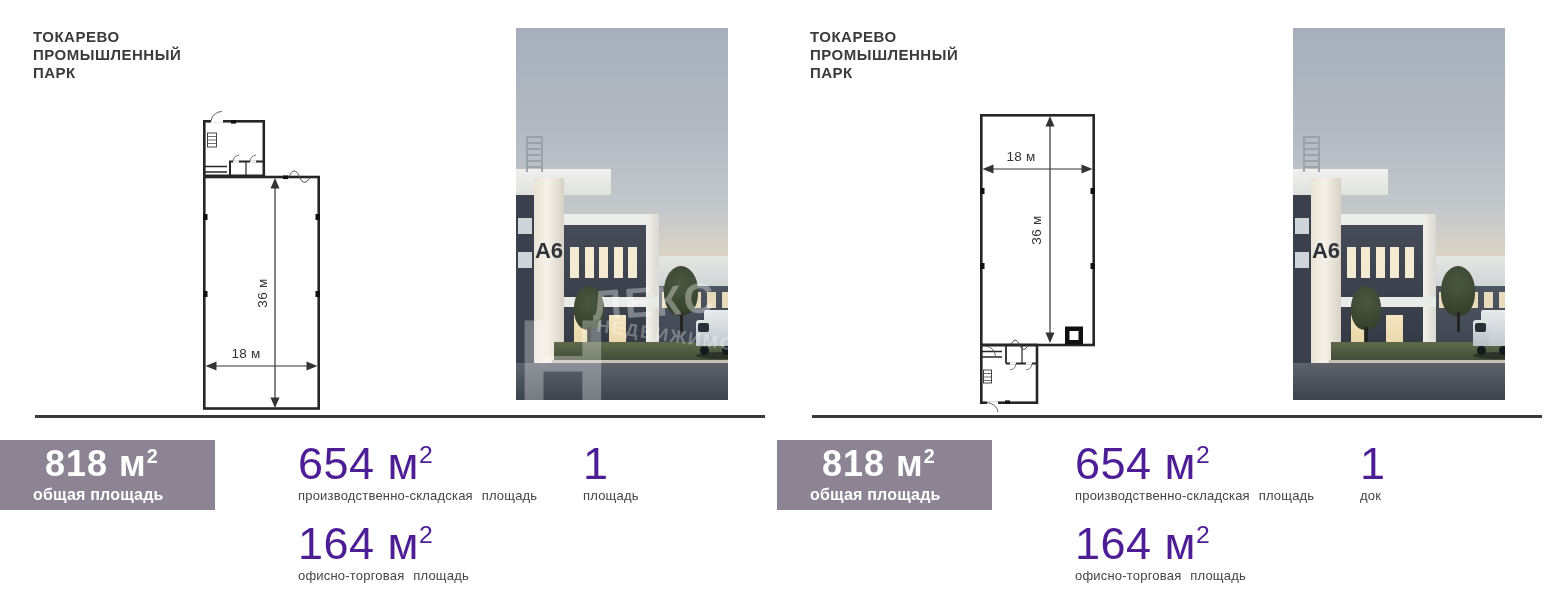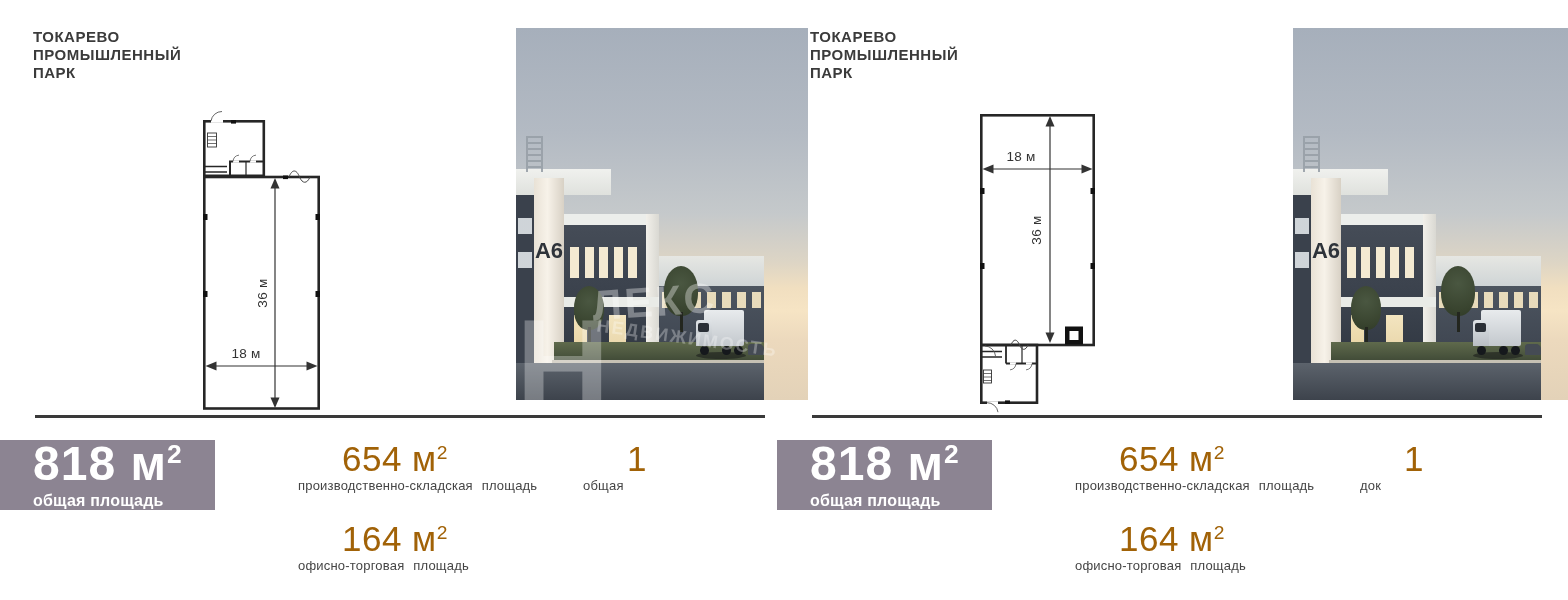--- a/index.html
+++ b/index.html
@@ -16,21 +16,21 @@
               line-height:18px;letter-spacing:.5px;color:#3b3b3b;}
 
   
   .plan{position:absolute;left:203px;margin-top:32px;}
   .plan--a{top:88px;}
   .plan--b{top:82px;}
   .plan svg{display:block;overflow:visible;}
   .plan text{font-family:"Liberation Sans",sans-serif;font-size:13.5px;fill:#333333;letter-spacing:.3px;}
 
   
-  .photo{position:absolute;left:516px;top:28px;width:292px;height:372px;overflow:hidden;background:#b3bac3;}
+  .photo{position:absolute;left:516px;top:28px;width:212px;height:372px;overflow:hidden;background:#b3bac3;}
   .photo div{position:absolute;}
   .ph-sky{left:0;top:0;right:0;bottom:0;
     background:linear-gradient(180deg,#a6afbb 0%,#b3bac3 28%,#c5c9cb 50%,#ddd5c5 63%,#f1dfc0 70%,#f6e4c4 76%,#ecd9bd 84%,#e3d2b8 100%);}
   .ph-bgb-r-light{left:140px;top:228px;width:108px;height:34px;background:linear-gradient(180deg,#e6e7e3,#ccd2d4);z-index:1;}
   .ph-bgb-r-dark{left:140px;top:258px;width:108px;height:64px;background:linear-gradient(180deg,#4d5560,#3f4651);z-index:1;}
   .ph-bgb-r-win{left:146px;top:264px;width:102px;height:16px;z-index:2;opacity:.95;
     background:repeating-linear-gradient(90deg,#f0e2c0 0px,#f0e2c0 9px,rgba(0,0,0,0) 9px,rgba(0,0,0,0) 15px);}
   .ph-bgb-l-roof{left:0;top:141px;width:95px;height:26px;background:linear-gradient(180deg,#f0f1ee,#dfe1dd);z-index:1;}
   .ph-ladder{left:10px;top:108px;width:13px;height:36px;z-index:1;opacity:.9;
     border-left:2px solid #98a0a8;border-right:2px solid #98a0a8;
@@ -71,28 +71,28 @@
   .wm-big{left:0px;top:272px;font-size:130px;font-weight:700;line-height:1;color:rgba(255,255,255,.30);}
   .wm-l1{left:76px;top:250px;font-size:42px;font-weight:700;letter-spacing:3px;color:rgba(255,255,255,.35);transform:rotate(-4deg);}
   .wm-l2{left:80px;top:300px;font-size:18px;font-weight:700;letter-spacing:2px;color:rgba(255,255,255,.30);transform:rotate(8deg);}
 
   
   .divider{position:absolute;left:35px;top:415px;width:730px;height:3px;background:#3a3a3a;}
 
   
   .badge{position:absolute;left:0;top:440px;width:215px;height:70px;background:#8c8492;color:#ffffff;
          display:flex;flex-direction:column;justify-content:center;padding-left:33px;box-sizing:border-box;}
-  .b-num{font-size:48px;font-weight:700;line-height:1;letter-spacing:1px;}
+  .b-num{font-size:36px;font-weight:700;line-height:1;letter-spacing:1px;margin-left:12px;}
   .b-num sup{font-size:.55em;vertical-align:baseline;position:relative;top:-.65em;}
   .b-lbl{font-size:16px;font-weight:700;margin-top:4px;letter-spacing:.2px;}
   .stat{position:absolute;}
   .stat--warehouse{left:298px;top:441px;}
   .stat--doors{left:583px;top:441px;}
   .stat--office{left:298px;top:521px;}
-  .s-num{font-size:35px;line-height:1;color:#a16207;letter-spacing:.5px;margin-left:44px;}
+  .s-num{font-size:45px;line-height:1;color:#4c1d95;letter-spacing:.5px;}
   .s-num sup{font-size:.55em;vertical-align:baseline;position:relative;top:-.65em;}
   .s-lbl{font-size:13px;color:#454545;margin-top:2px;letter-spacing:.2px;word-spacing:5px;}
 </style>
 </head>
 <body>
 
 <div class="canvas">
 
   <section class="panel panel--left">
     <div class="inner">
@@ -196,21 +196,21 @@
         <div class="b-lbl">общая площадь</div>
       </div>
 
       <div class="stat stat--warehouse">
         <div class="s-num"><span>654 м</span><sup>2</sup></div>
         <div class="s-lbl">производственно-складская площадь</div>
       </div>
 
       <div class="stat stat--doors">
         <div class="s-num">1</div>
-        <div class="s-lbl">общая</div>
+        <div class="s-lbl">площадь</div>
       </div>
 
       <div class="stat stat--office">
         <div class="s-num"><span>164 м</span><sup>2</sup></div>
         <div class="s-lbl">офисно-торговая площадь</div>
       </div>
     </div>
   </section>
 
   <section class="panel panel--right">

